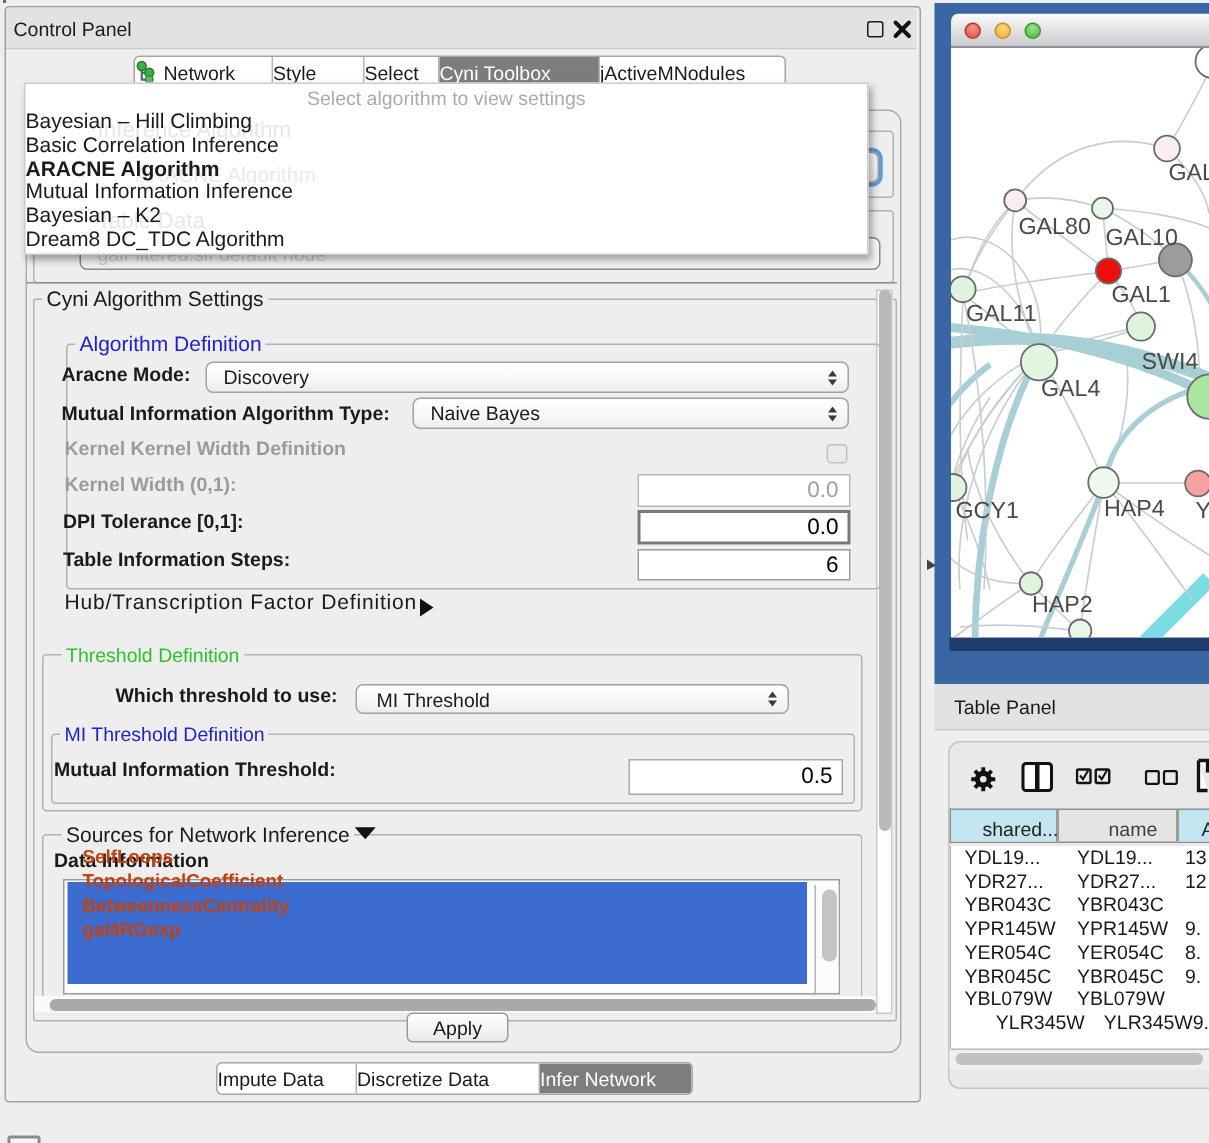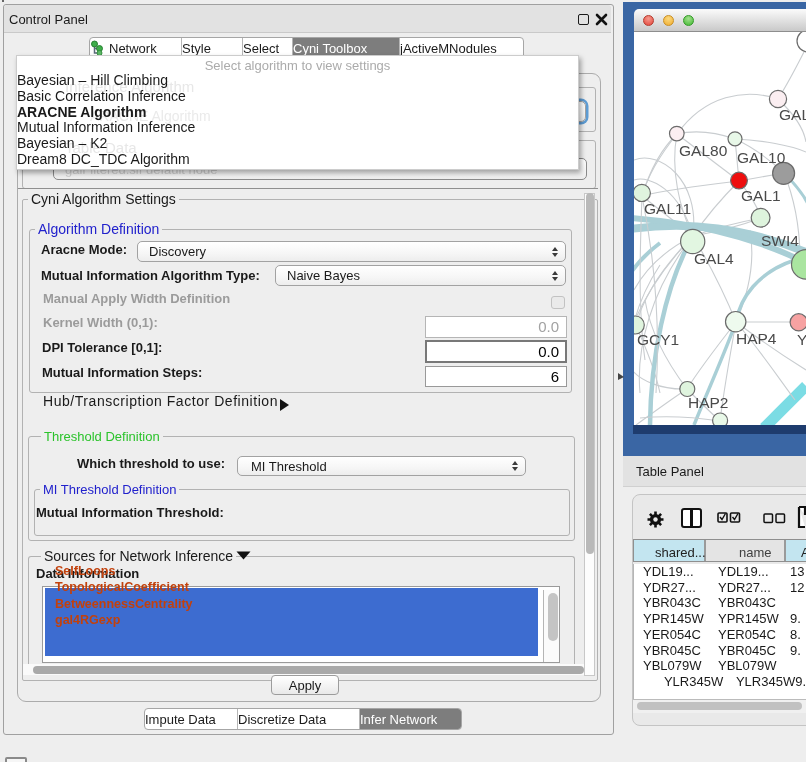--- a/index.html
+++ b/index.html
@@ -62,46 +62,46 @@
 <div class="group" style="left:22px;top:199px;width:574px;height:480px;border-radius:2px;">
   <span class="legend" style="left:5px;font-size:14px;">Cyni Algorithm Settings</span>
 </div>
 
 <div class="abs" style="left:584px;top:193px;width:11px;height:483px;background:#fdfdfd;border:1px solid #c8c8c8;box-sizing:border-box;"></div>
 <div class="abs" style="left:585.5px;top:193px;width:8px;height:361px;background:#b9b9b9;border-radius:4px;"></div>
 
 <div class="abs" style="left:23px;top:664px;width:561px;height:11px;background:#fafafa;"></div>
 <div class="abs" style="left:33px;top:665.5px;width:551px;height:8px;background:#a9a9a9;border-radius:4px;"></div>
 
-<div class="group" style="left:29px;top:229px;width:541px;height:162px;text-align:right;">
+<div class="group" style="left:44px;top:229px;width:541px;height:162px;text-align:right;">
   <span class="legend" style="left:5px;color:#2121cc;font-size:14px;">Algorithm Definition</span>
 </div>
 <div class="abs b" style="left:41px;top:242px;">Aracne Mode:</div>
 <div class="combo" style="left:137px;top:241px;width:429px;height:21px;">
       <span class="txt">Discovery</span>
       <span class="arr">
         <i class="up"></i>
         <i class="dn"></i>
       </span>
     </div>
 <div class="abs b" style="left:41px;top:268px;">Mutual Information Algorithm Type:</div>
 <div class="combo" style="left:275px;top:265px;width:291px;height:21px;">
       <span class="txt">Naive Bayes</span>
       <span class="arr">
         <i class="up"></i>
         <i class="dn"></i>
       </span>
     </div>
-<div class="abs b gray" style="left:43px;top:291px;">Manual Apply Width Definition</div>
+<div class="abs b gray" style="left:43px;top:291px;">Kernel Kernel Width Definition</div>
 <div class="abs" style="left:551px;top:296px;width:12px;height:11px;background:#eaeaea;border:1px solid #c2c2c2;border-radius:3px;"></div>
 <div class="abs b gray" style="left:43px;top:315px;">Kernel Width (0,1):</div>
 <div class="field" style="left:425px;top:316px;width:142px;height:22px;border:1px solid #b5b5b5;color:#a2a2a2;line-height:20px;padding-right:7px;">0.0</div>
 <div class="abs b" style="left:42px;top:340px;">DPI Tolerance [0,1]:</div>
 <div class="field" style="left:425px;top:340px;width:142px;height:23px;border:2px solid #787878;color:#000;line-height:19px;padding-right:6px;">0.0</div>
-<div class="abs b" style="left:42px;top:365px;">Mutual Information Steps:</div>
+<div class="abs b" style="left:42px;top:365px;">Table Information Steps:</div>
 <div class="field" style="left:425px;top:366px;width:142px;height:21px;border:1px solid #999;color:#000;line-height:19px;padding-right:7px;">6</div>
 
 <div class="abs" style="left:43px;top:393px;font-size:14px;letter-spacing:0.55px;">Hub/Transcription Factor Definition</div>
 <svg class="abs" style="left:279px;top:398px;" width="12" height="14">
       <path d="M1 1 L1 13 L10 7 Z" fill="#111"></path>
     </svg>
 
 <div class="group" style="left:28px;top:436px;width:545px;height:103px;">
   <span class="legend" style="left:12px;color:#2bc32b;">Threshold Definition</span>
 </div>
@@ -110,20 +110,21 @@
       <span class="txt" style="left:13px;">MI Threshold</span>
       <span class="arr">
         <i class="up"></i>
         <i class="dn"></i>
       </span>
     </div>
 <div class="group" style="left:34px;top:489px;width:534px;height:45px;">
   <span class="legend" style="left:5px;color:#2121cc;">MI Threshold Definition</span>
 </div>
 <div class="abs b" style="left:36px;top:505px;">Mutual Information Threshold:</div>
+<div class="field" style="left:419px;top:506px;width:143px;height:24px;border:1px solid #a8a8a8;color:#000;line-height:22px;padding-right:6px;">0.5</div>
 
 <div class="group" style="left:28px;top:556px;width:545px;height:107px;border-bottom:none;border-radius:3px 3px 0 0;">
   <span class="legend" style="left:12px;font-size:14px;">Sources for Network Inference</span>
 </div>
 <svg class="abs" style="left:236px;top:551px;" width="15" height="9">
       <path d="M0.5 0.5 L14.5 0.5 L7.5 8.5 Z" fill="#111"></path>
     </svg>
 <div class="abs b" style="left:36px;top:566px;">Data Information</div>
 <div class="abs" style="left:42px;top:586px;width:518px;height:77px;background:#ffffff;border:1px solid #9a9a9a;box-sizing:border-box;"></div>
 <div class="abs" style="left:45px;top:588px;width:493px;height:68px;background:#3d6cd0;"></div>

